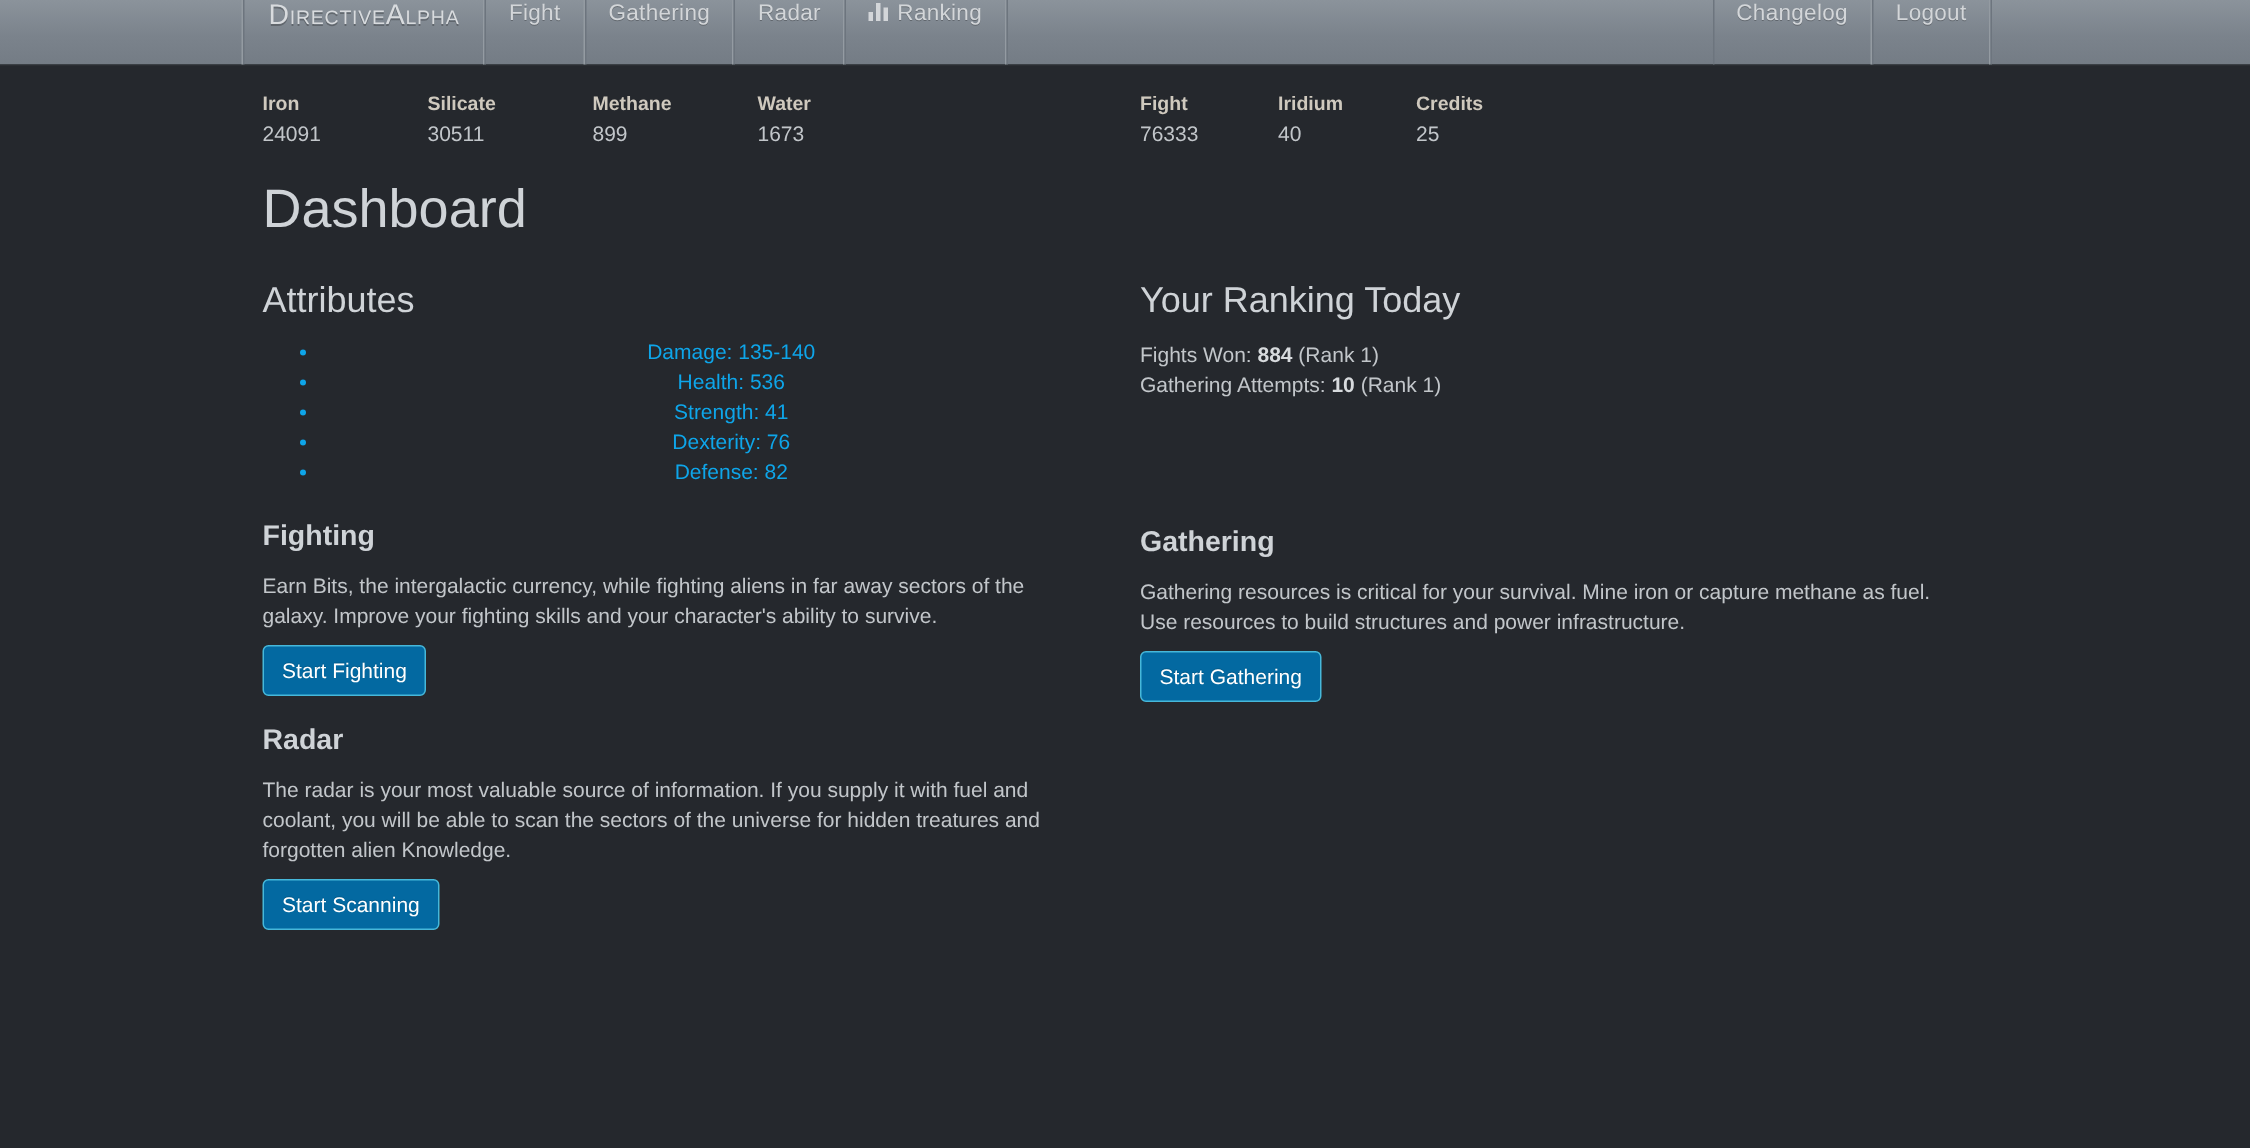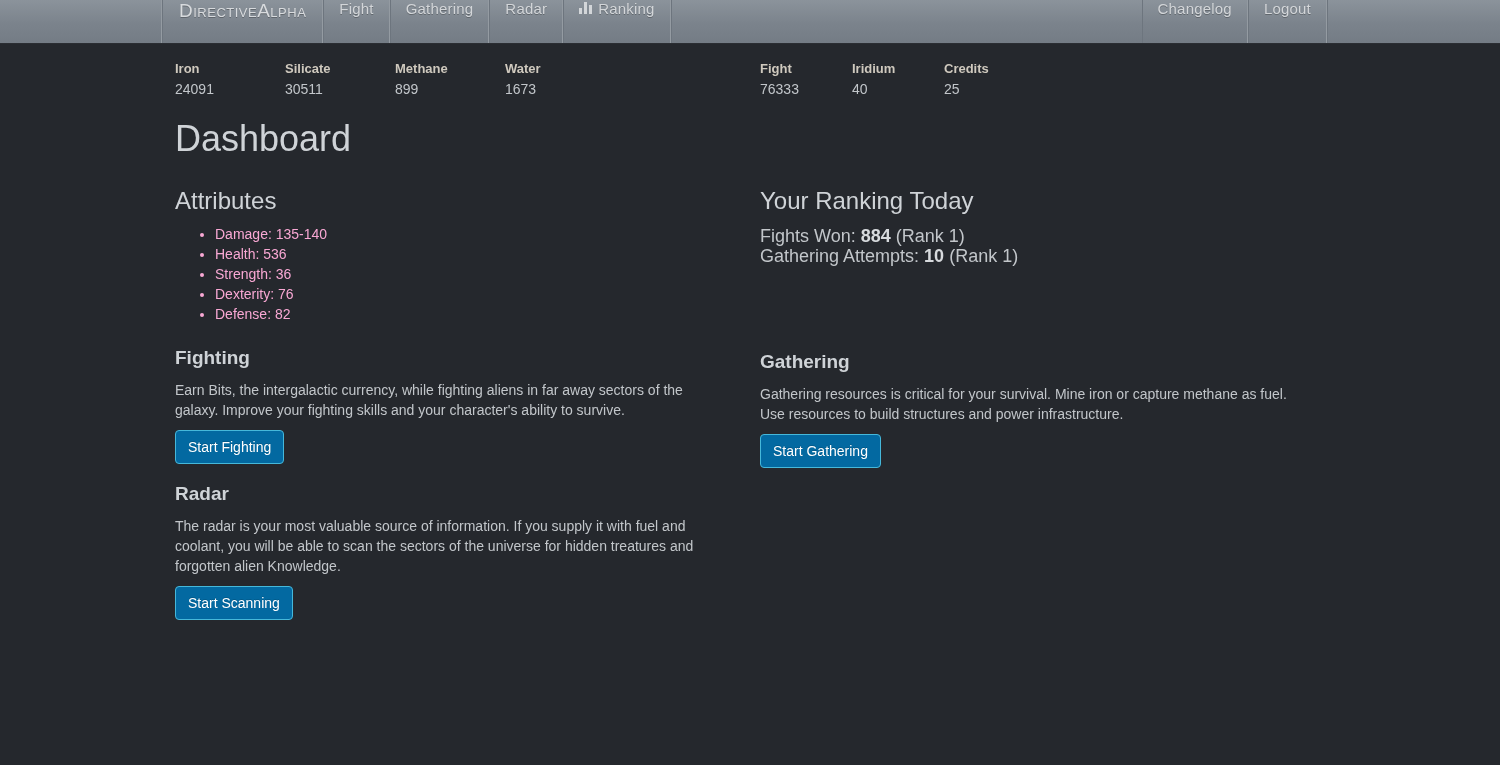--- a/index.html
+++ b/index.html
@@ -148,26 +148,27 @@
   }
 
   ul.attr-list {
     margin: 8px 0 0 0;
     padding-left: 40px;
     list-style: disc;
   }
   ul.attr-list li {
     font-size: 14px;
     line-height: 20px;
-    color: #f9a8d4;
+    color: #0ea5e9;
+    text-align: center;
   }
 
   .rank-lines {
     margin-top: 10px;
-    font-size: 18px;
+    font-size: 14px;
     line-height: 20px;
     color: #c2c6ca;
   }
   .rank-lines b { color: #d7dadd; }
 
   p.body-text {
     font-size: 14px;
     line-height: 20px;
     color: #c2c6ca;
     margin: 10px 0 10px 0;
@@ -278,21 +279,21 @@
   <h1 class="page-title">Dashboard</h1>
 
   <div class="row">
 
     <div class="col">
 
       <h2 class="section-title">Attributes</h2>
       <ul class="attr-list">
         <li>Damage: 135-140</li>
         <li>Health: 536</li>
-        <li>Strength: 36</li>
+        <li>Strength: 41</li>
         <li>Dexterity: 76</li>
         <li>Defense: 82</li>
       </ul>
 
       <div class="block-fighting">
         <h3 class="sub-title">Fighting</h3>
         <p class="body-text">Earn Bits, the intergalactic currency, while fighting aliens in far away sectors of the galaxy. Improve your fighting skills and your character's ability to survive.</p>
         <button class="btn">Start Fighting</button>
       </div>
 

